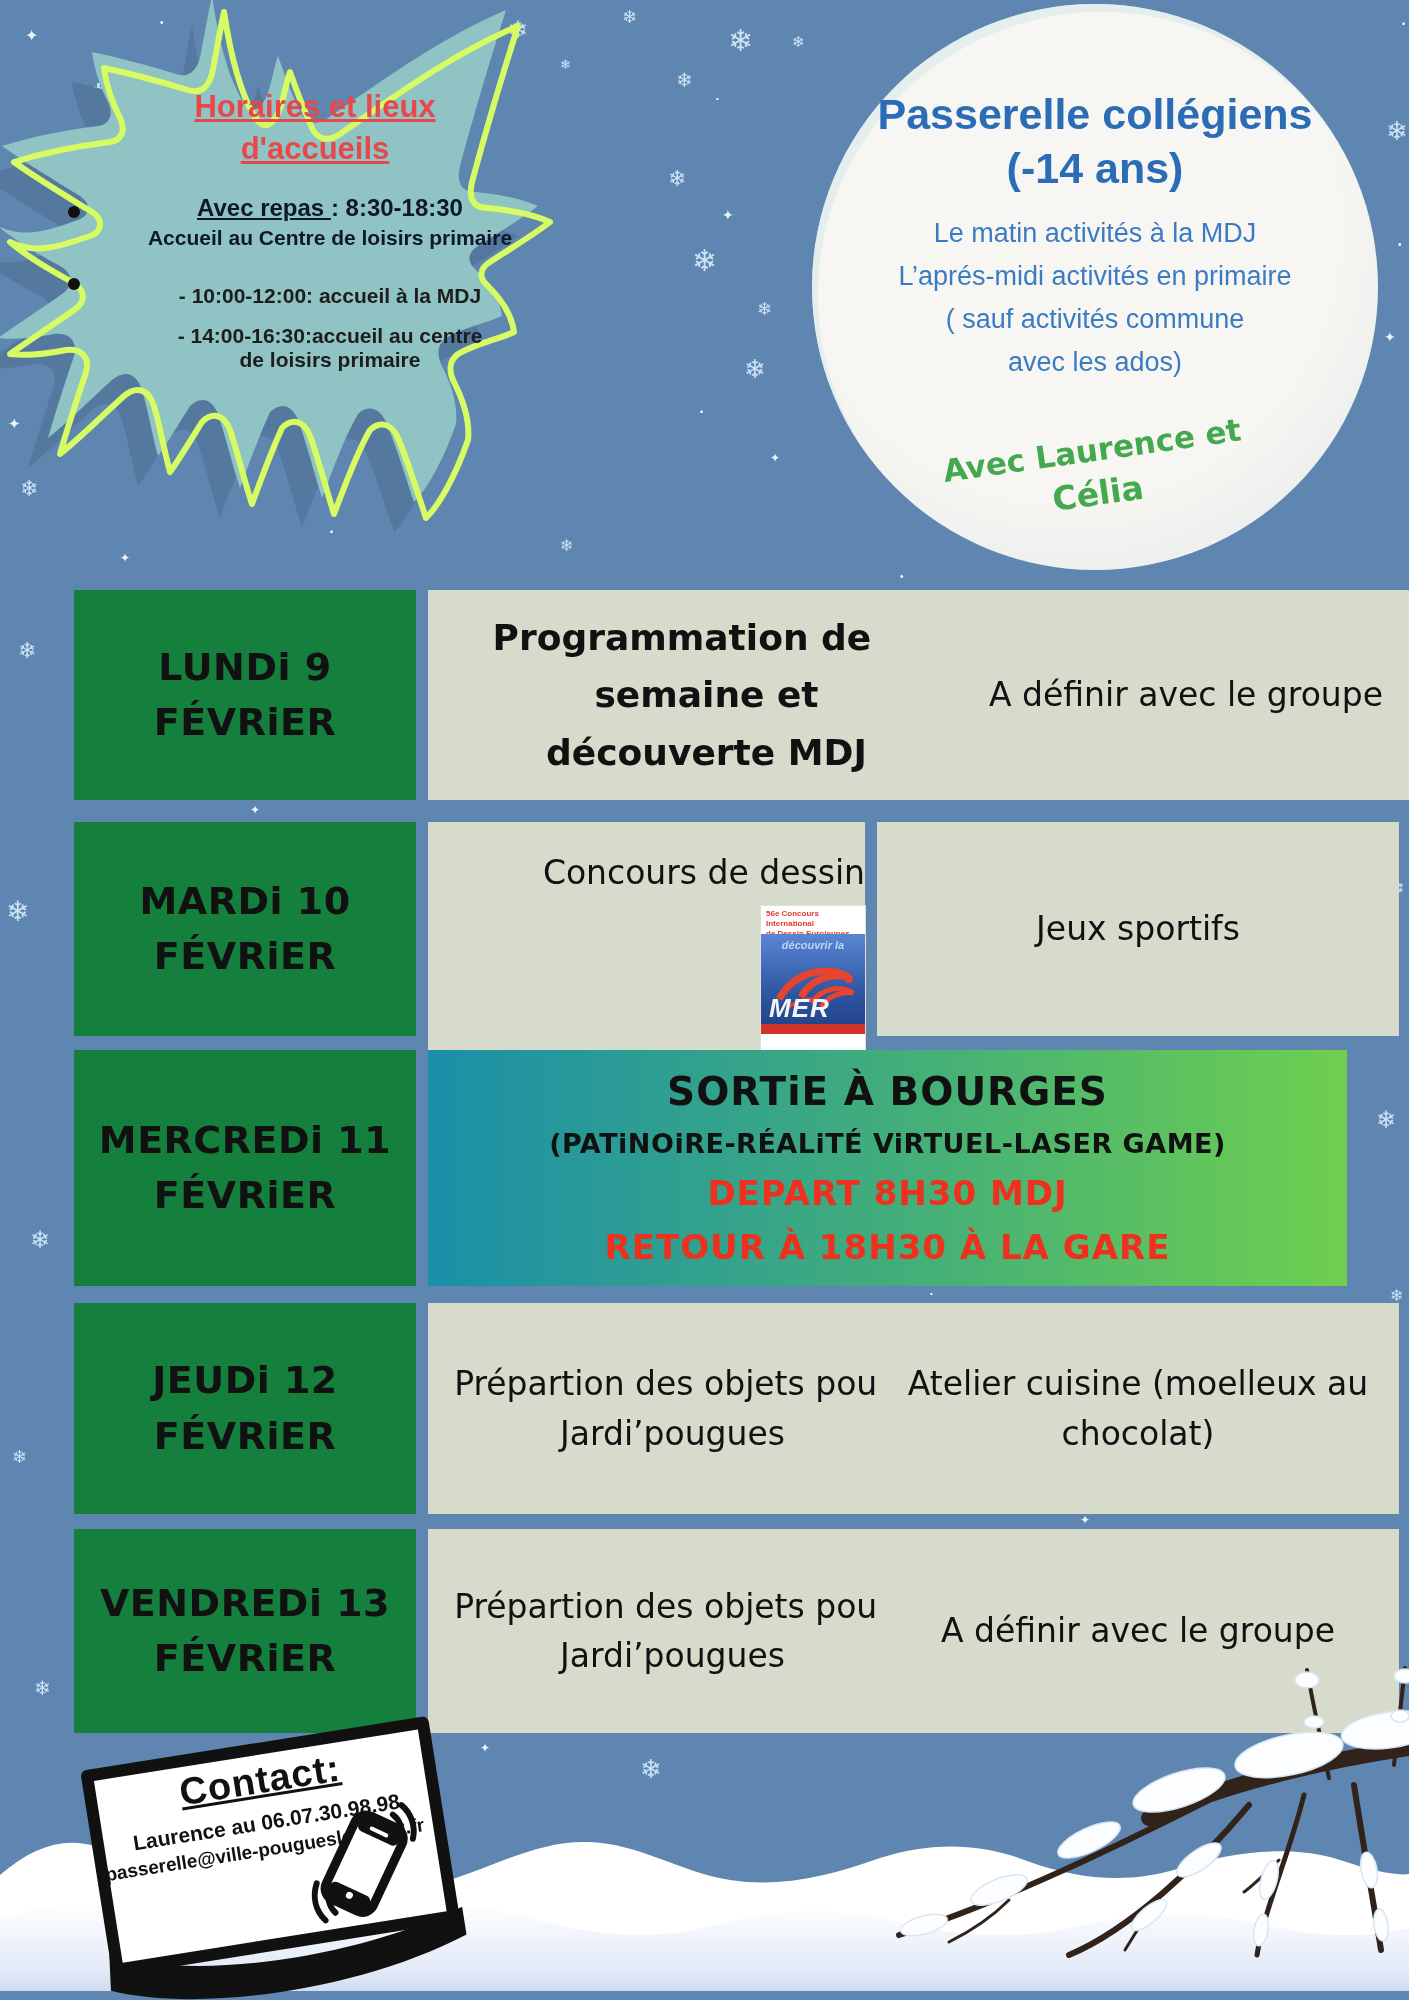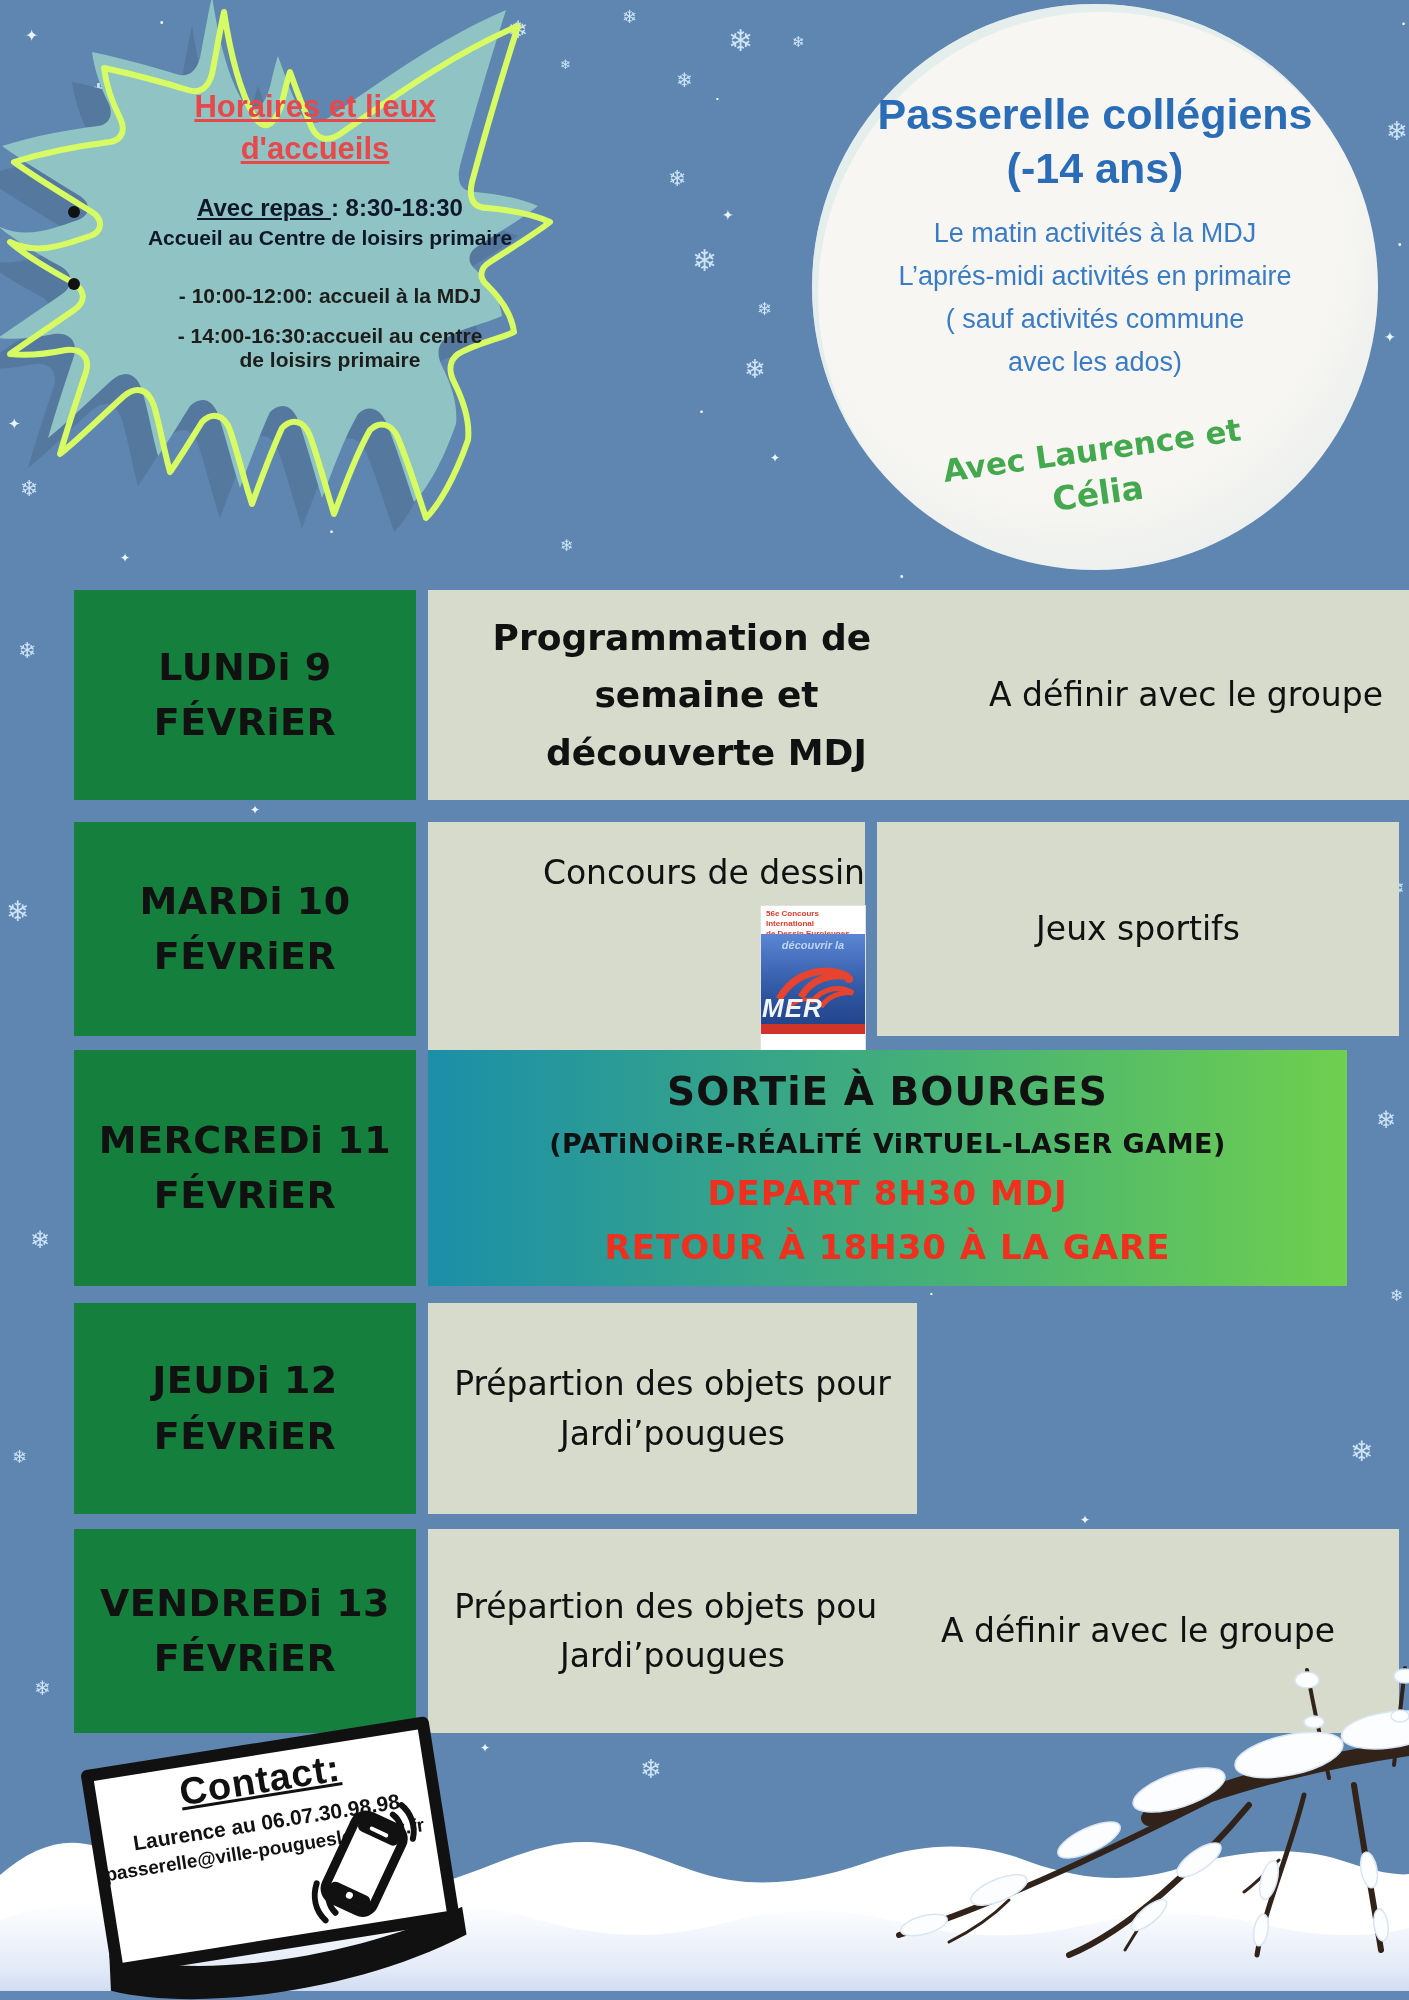--- a/index.html
+++ b/index.html
@@ -59,21 +59,21 @@
   #trip-sub{font-size:27px;font-weight:700;margin-top:14px;letter-spacing:.5px;}
   .trip-red{font-size:34px;font-weight:700;color:#f0301f;margin-top:14px;letter-spacing:1px;}
 
   
   #poster{width:104px;height:177px;background:#ffffff;margin-top:8px;position:relative;overflow:hidden;
           box-shadow:0 0 0 1px #e0e0e0;font-family:"Liberation Sans",sans-serif;}
   #poster-h1{font-size:8px;font-weight:700;color:#e03a2a;text-align:left;padding:3px 0 0 5px;line-height:1.25;}
   #poster-bar{width:40px;height:3px;background:#8a1f1f;margin:2px 0 2px 5px;}
   #poster-sea{position:absolute;left:0;top:28px;width:104px;height:100px;background:linear-gradient(180deg,#5a86d4 0%,#2d55a0 60%,#1f3f86 100%);}
   #poster-slogan{font-size:11px;font-weight:700;font-style:italic;color:#bcd6f2;text-align:center;margin-top:3px;}
-  #poster-mer{position:absolute;left:1px;bottom:6px;font-size:26px;font-weight:800;font-style:italic;color:#f2f4f8;letter-spacing:1px;}
+  #poster-mer{position:absolute;left:8px;bottom:6px;font-size:26px;font-weight:800;font-style:italic;color:#f2f4f8;letter-spacing:1px;}
   #poster-strip{position:absolute;left:0;bottom:0;width:104px;height:10px;background:#d -  ;background:#d03428;}
   .fishpath{stroke:#e8432e;fill:none;}
 
   
   #contact{position:absolute;left:96px;top:1742px;width:352px;height:230px;transform:rotate(-9deg);}
   #contact-face{position:absolute;left:0;top:0;right:0;bottom:22px;background:#fff;border:12px solid #111;border-radius:6px;}
   #contact-fold{position:absolute;left:-14px;bottom:-34px;width:382px;height:86px;}
   #contact-title{position:absolute;left:0;top:16px;width:100%;text-align:center;font-size:38px;font-weight:800;color:#111;
                  text-decoration:underline;letter-spacing:1px;}
   #contact-l1{position:absolute;left:0;top:68px;width:100%;text-align:center;font-size:21px;font-weight:700;color:#111;}
@@ -223,20 +223,21 @@
     <div id="trip-sub">(PATiNOiRE-RÉALiTÉ ViRTUEL-LASER GAME)</div>
     <div class="trip-red">DEPART 8H30 MDJ</div>
     <div class="trip-red">RETOUR À 18H30 À LA GARE</div>
   </div>
 
   <div class="cell day-cell col1 row4">
     <span style="display: block;">JEUDi 12</span>
       <span style="display: block;">FÉVRiER</span>
   </div>
   <div class="cell act-cell col2 row4 pad">Prépartion des objets pour Jardi’pougues</div>
+  <div class="cell act-cell col3 row4 pad">Atelier cuisine (moelleux au chocolat)</div>
 
   <div class="cell day-cell col1 row5">
     <span style="display: block;">VENDREDi 13</span>
       <span style="display: block;">FÉVRiER</span>
   </div>
   <div class="cell act-cell col2 row5 pad">Prépartion des objets pour Jardi’pougues</div>
   <div class="cell act-cell col3 row5 pad">A définir avec le groupe</div>
 
   <svg id="snow-svg" width="1409" height="220" viewBox="0 0 1409 220">
     <defs>

